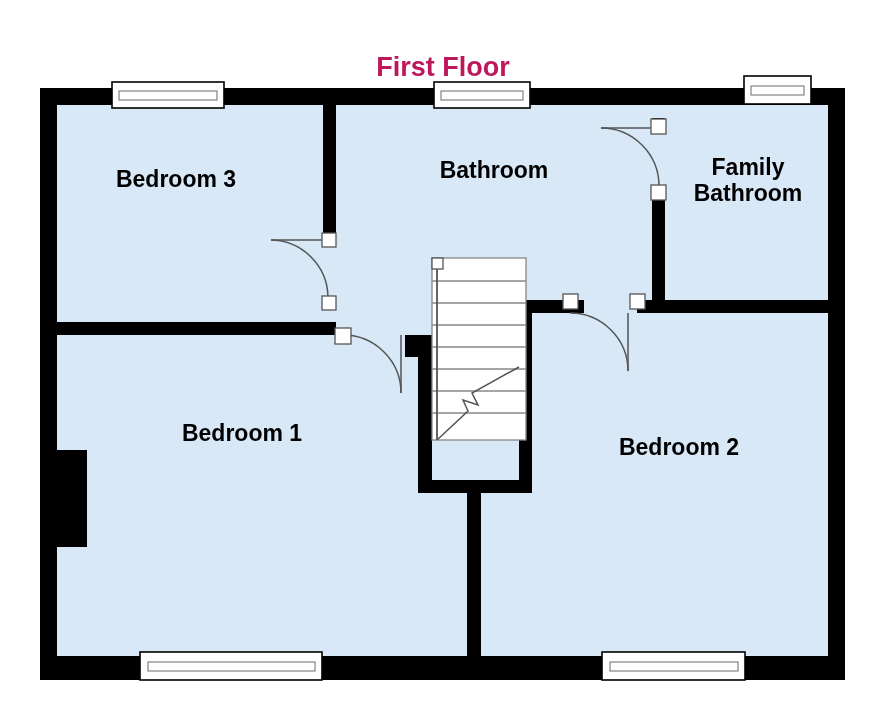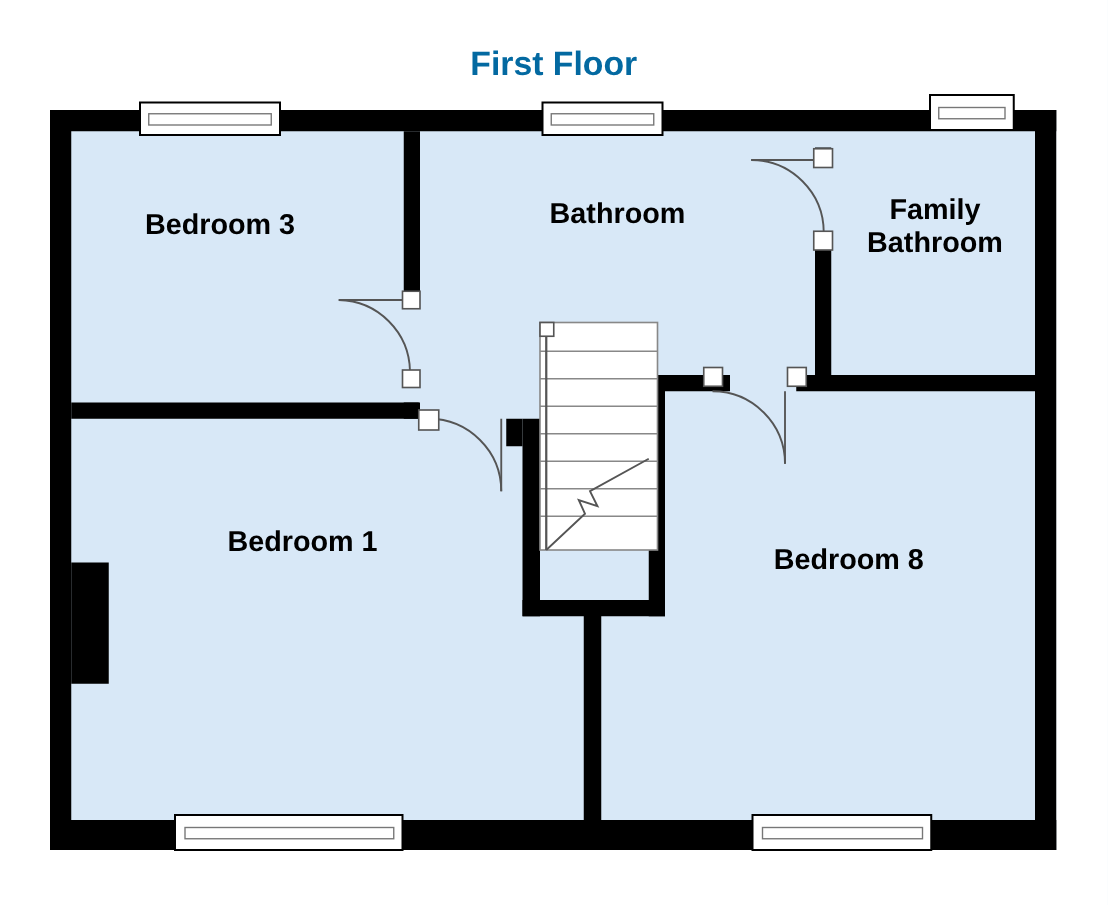--- a/index.html
+++ b/index.html
@@ -15,26 +15,26 @@
   }
   #plan-root {
     position: relative;
     width: 886px;
     height: 724px;
     background: #ffffff;
   }
   #plan-title {
     position: absolute;
     left: 0;
-    top: 36px;
+    top: 52px;
     width: 886px;
     text-align: center;
     font-size: 27px;
     font-weight: bold;
-    color: #0369a1;
+    color: #be185d;
     letter-spacing: 0px;
   }
   #floorplan-svg {
     position: absolute;
     left: 0;
     top: 0;
   }
   .room-label {
     position: absolute;
     color: #000000;
@@ -170,15 +170,15 @@
       <rect x="651" y="185" width="15" height="15" fill="#ffffff" stroke="#555555" stroke-width="1.3"></rect>
     </g>
 
   </svg>
 
   <div class="room-label" style="left:176px; top:180px;">Bedroom 3</div>
   <div class="room-label" style="left:494px; top:171px;">Bathroom</div>
   <div class="room-label" style="left:748px; top:181px;">Family
 Bathroom</div>
   <div class="room-label" style="left:242px; top:434px;">Bedroom 1</div>
-  <div class="room-label" style="left:679px; top:448px;">Bedroom 8</div>
+  <div class="room-label" style="left:679px; top:448px;">Bedroom 2</div>
 
 </div>
 
 </body></html>

